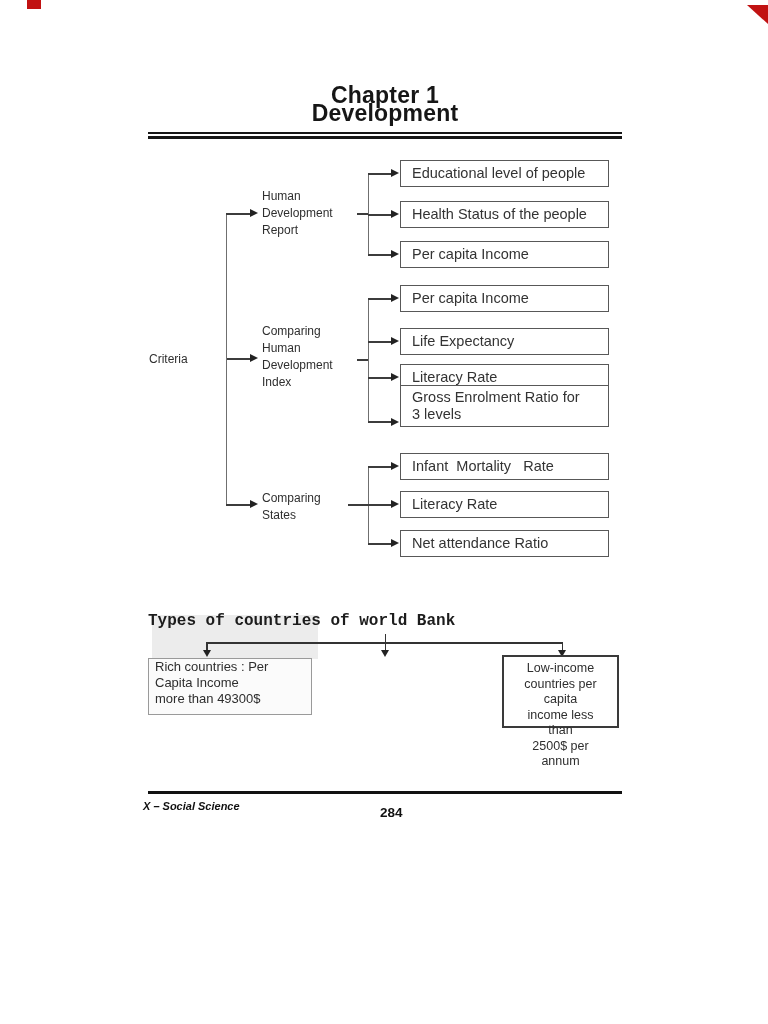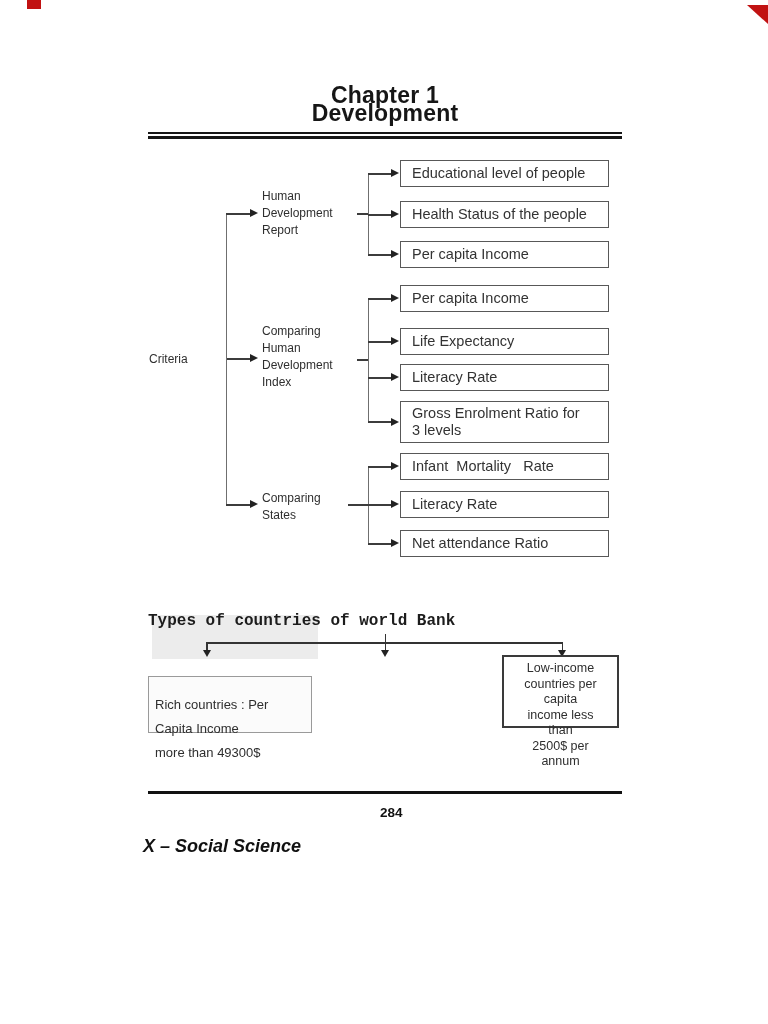--- a/index.html
+++ b/index.html
@@ -29,30 +29,30 @@
         padding-left:11px;}
   .leaf span{font-size:14.5px;line-height:17px;color:#333;white-space:pre-wrap;}
   .leaf.tall{height:42px;}
 
   
   .wb-gray{position:absolute;left:152px;top:615px;width:166px;height:44px;background:#ececec;}
   .wb-title{position:absolute;left:148px;top:612px;width:474px;
             font-weight:bold;font-size:16px;color:#1c1c1c;font-family:Liberation Mono, monospace;}
   .wb-box{position:absolute;box-sizing:border-box;background:#fff;white-space:pre-line;}
   .wb-box.a{left:148px;top:658px;width:164px;height:57px;border:1px solid #9a9a9a;
-            font-size:13px;line-height:24px;padding:16px 6px;background:#fbfbfb;margin-top:18px;}
+            font-size:13px;line-height:16px;padding:0 6px;background:#fbfbfb;}
   .wb-box.b{left:317px;top:656px;width:181px;height:84px;border:2px solid #3a3a3a;
             font-size:13.5px;line-height:17px;padding:5px 6px;}
   .wb-box.c{left:502px;top:655px;width:117px;height:73px;border:2px solid #3a3a3a;
             font-size:12.5px;line-height:15.5px;padding:4px 18px;text-align:center;}
 
   
   .foot-rule{position:absolute;left:148px;top:791px;width:474px;height:3px;background:#111;}
-  .foot-left{position:absolute;left:143px;top:800px;font-size:18px;font-weight:bold;
-             font-style:italic;color:#111;margin-top:36px;}
+  .foot-left{position:absolute;left:143px;top:800px;font-size:11px;font-weight:bold;
+             font-style:italic;color:#111;}
   .foot-page{position:absolute;left:380px;top:805px;font-size:13.5px;font-weight:bold;color:#111;}
 
   
   .mark-tl{position:absolute;left:27px;top:0;width:14px;height:9px;background:#c11212;}
   .mark-tr{position:absolute;left:747px;top:5px;width:0;height:0;
            border-left:21px solid transparent;border-top:19px solid #c11212;}
 </style>
 </head>
 <body>
 
@@ -126,21 +126,21 @@
     </div>
   <div class="leaf" style="top:285px;">
       <span>Per capita Income</span>
     </div>
   <div class="leaf" style="top:328px;">
       <span>Life Expectancy</span>
     </div>
   <div class="leaf" style="top:364px;">
       <span>Literacy Rate</span>
     </div>
-  <div class="leaf tall" style="top:401px;">
+  <div class="leaf tall" style="top:385px;">
       <span>Gross Enrolment Ratio for
 3 levels</span>
     </div>
   <div class="leaf" style="top:453px;">
       <span>Infant  Mortality   Rate</span>
     </div>
   <div class="leaf" style="top:491px;">
       <span>Literacy Rate</span>
     </div>
   <div class="leaf" style="top:530px;">

